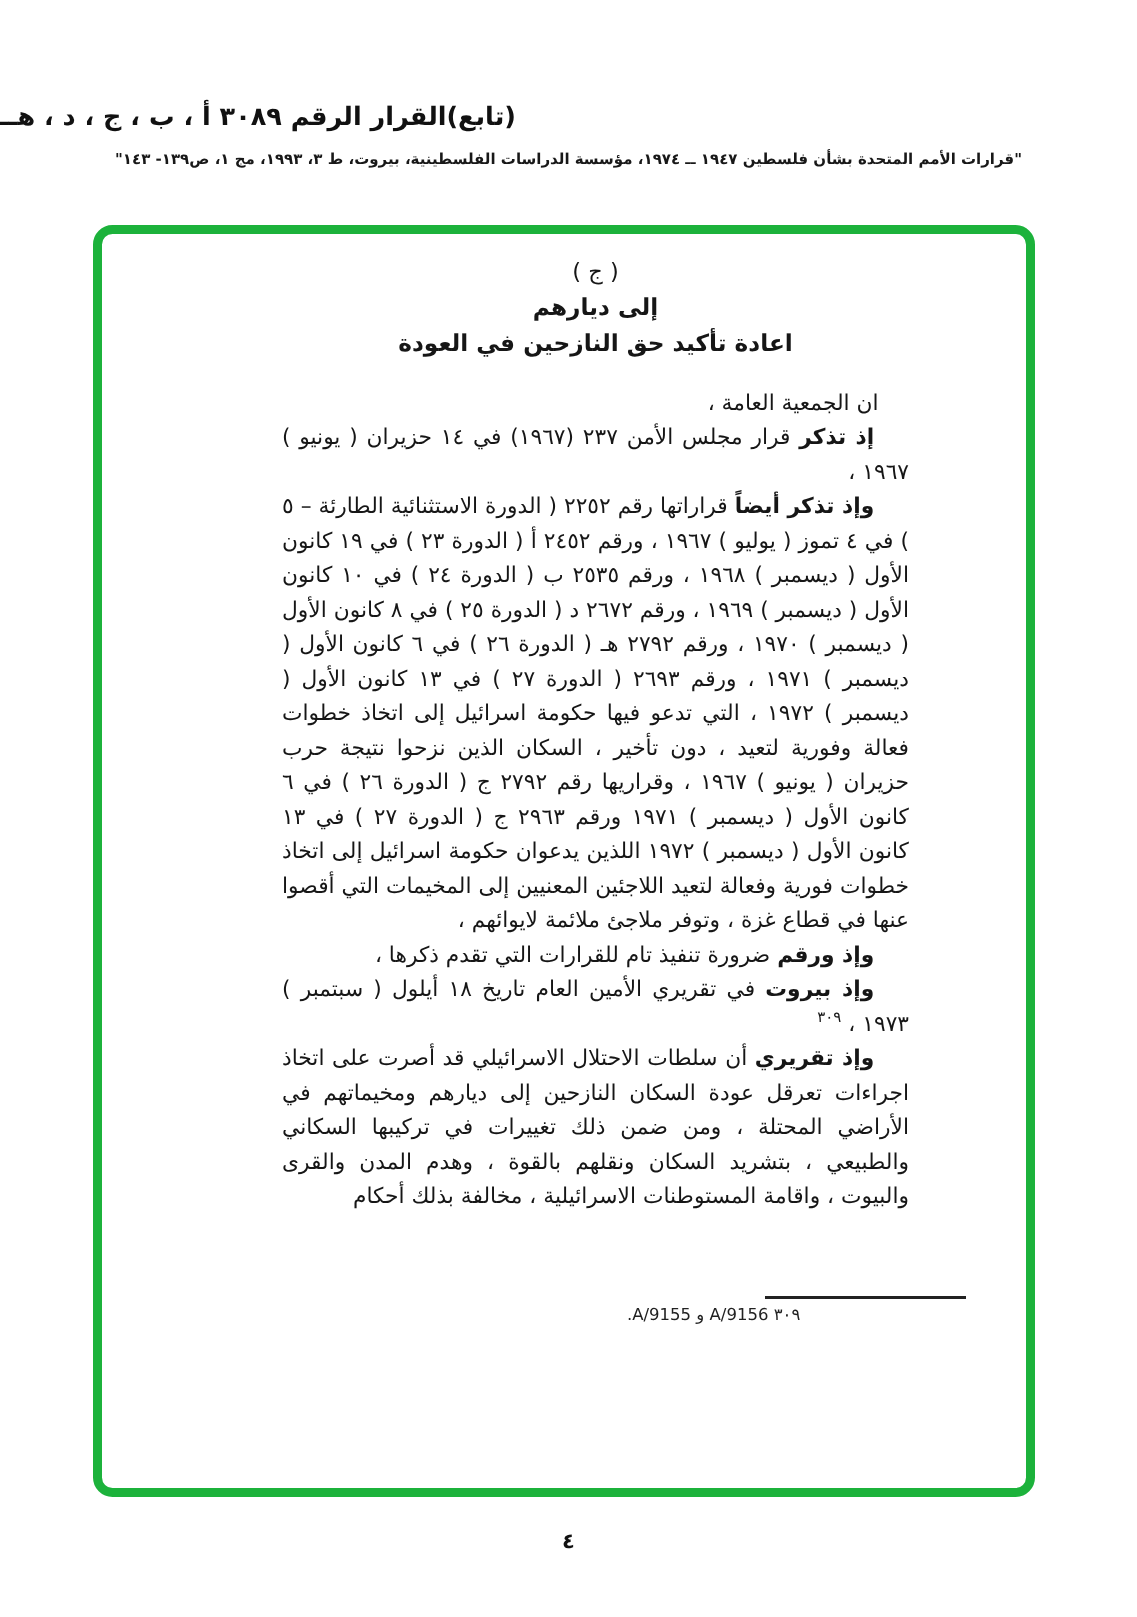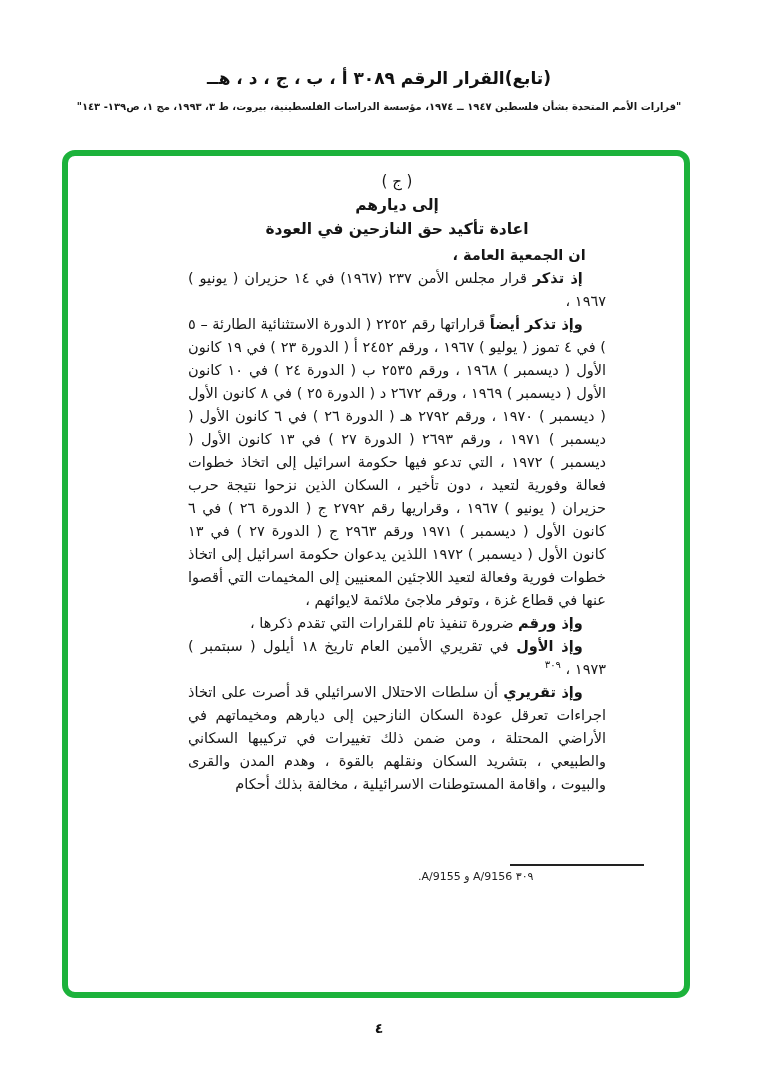--- a/index.html
+++ b/index.html
@@ -4,21 +4,21 @@
 <style>
   html,body{margin:0;padding:0;}
   body{
     width:758px;height:1078px;position:relative;
     background:#ffffff;color:#1a1a1a;
     font-family:"DejaVu Sans", sans-serif;
     overflow:hidden;
   }
   .header-title{
     position:absolute;top:68px;left:0;width:758px;
-    text-align:center;direction:rtl;
+    text-align:left;direction:rtl;
     font-size:17px;font-weight:bold;color:#111;
     letter-spacing:.5px;
   }
   .header-source{
     position:absolute;top:101px;left:0;width:758px;
     text-align:center;direction:rtl;
     font-size:10px;font-weight:bold;color:#181818;
     white-space:nowrap;
   }
   .frame{
@@ -32,21 +32,21 @@
     direction:rtl;text-align:justify;
     font-size:14.5px;line-height:23px;color:#161616;
   }
   .section-letter{
     text-align:center;font-size:15px;line-height:23px;font-weight:normal;
   }
   .section-title{
     text-align:center;font-size:15.5px;line-height:24px;font-weight:bold;
   }
   .opening{
-    margin-top:2px;font-weight:bold;text-indent:1.4em;line-height:24px;
+    margin-top:16px;font-weight:normal;text-indent:1.4em;line-height:24px;
   }
   .para{
     text-indent:1.6em;text-align:justify;text-align-last:right;
   }
   .para .lead{font-weight:bold;}
   .para sup{font-size:10px;line-height:0;}
   .footnote-block{
     position:absolute;top:708px;right:28px;width:240px;
     direction:rtl;text-align:left;
   }
@@ -73,21 +73,21 @@
 <div class="frame">
   <div class="content">
     <div class="section-letter">( ج )</div>
     <div class="section-title">إلى ديارهم</div>
     <div class="section-title">اعادة تأكيد حق النازحين في العودة</div>
     <div class="opening">ان الجمعية العامة ،</div>
     <div>
         <div class="para"><span class="lead">إذ تذكر</span> قرار مجلس الأمن ٢٣٧ (١٩٦٧) في ١٤ حزيران ( يونيو ) ١٩٦٧ ،</div>
         <div class="para"><span class="lead">وإذ تذكر أيضاً</span> قراراتها رقم ٢٢٥٢ ( الدورة الاستثنائية الطارئة – ٥ ) في ٤ تموز ( يوليو ) ١٩٦٧ ، ورقم ٢٤٥٢ أ ( الدورة ٢٣ ) في ١٩ كانون الأول ( ديسمبر ) ١٩٦٨ ، ورقم ٢٥٣٥ ب ( الدورة ٢٤ ) في ١٠ كانون الأول ( ديسمبر ) ١٩٦٩ ، ورقم ٢٦٧٢ د ( الدورة ٢٥ ) في ٨ كانون الأول ( ديسمبر ) ١٩٧٠ ، ورقم ٢٧٩٢ هـ ( الدورة ٢٦ ) في ٦ كانون الأول ( ديسمبر ) ١٩٧١ ، ورقم ٢٦٩٣ ( الدورة ٢٧ ) في ١٣ كانون الأول ( ديسمبر ) ١٩٧٢ ، التي تدعو فيها حكومة اسرائيل إلى اتخاذ خطوات فعالة وفورية لتعيد ، دون تأخير ، السكان الذين نزحوا نتيجة حرب حزيران ( يونيو ) ١٩٦٧ ، وقراريها رقم ٢٧٩٢ ج ( الدورة ٢٦ ) في ٦ كانون الأول ( ديسمبر ) ١٩٧١ ورقم ٢٩٦٣ ج ( الدورة ٢٧ ) في ١٣ كانون الأول ( ديسمبر ) ١٩٧٢ اللذين يدعوان حكومة اسرائيل إلى اتخاذ خطوات فورية وفعالة لتعيد اللاجئين المعنيين إلى المخيمات التي أقصوا عنها في قطاع غزة ، وتوفر ملاجئ ملائمة لايوائهم ،</div>
         <div class="para"><span class="lead">وإذ ورقم</span> ضرورة تنفيذ تام للقرارات التي تقدم ذكرها ،</div>
-        <div class="para"><span class="lead">وإذ الأول</span> في تقريري الأمين العام تاريخ ١٨ أيلول ( سبتمبر ) ١٩٧٣ ، <sup>٣٠٩</sup></div>
+        <div class="para"><span class="lead">وإذ بيروت</span> في تقريري الأمين العام تاريخ ١٨ أيلول ( سبتمبر ) ١٩٧٣ ، <sup>٣٠٩</sup></div>
         <div class="para"><span class="lead">وإذ تقريري</span> أن سلطات الاحتلال الاسرائيلي قد أصرت على اتخاذ اجراءات تعرقل عودة السكان النازحين إلى ديارهم ومخيماتهم في الأراضي المحتلة ، ومن ضمن ذلك تغييرات في تركيبها السكاني والطبيعي ، بتشريد السكان ونقلهم بالقوة ، وهدم المدن والقرى والبيوت ، واقامة المستوطنات الاسرائيلية ، مخالفة بذلك أحكام</div>
       </div>
   </div>
 
   <div class="footnote-block">
     <hr class="footnote-rule">
     <div class="footnote-text">٣٠٩ A/9156 و A/9155.</div>
   </div>
 </div>
 

